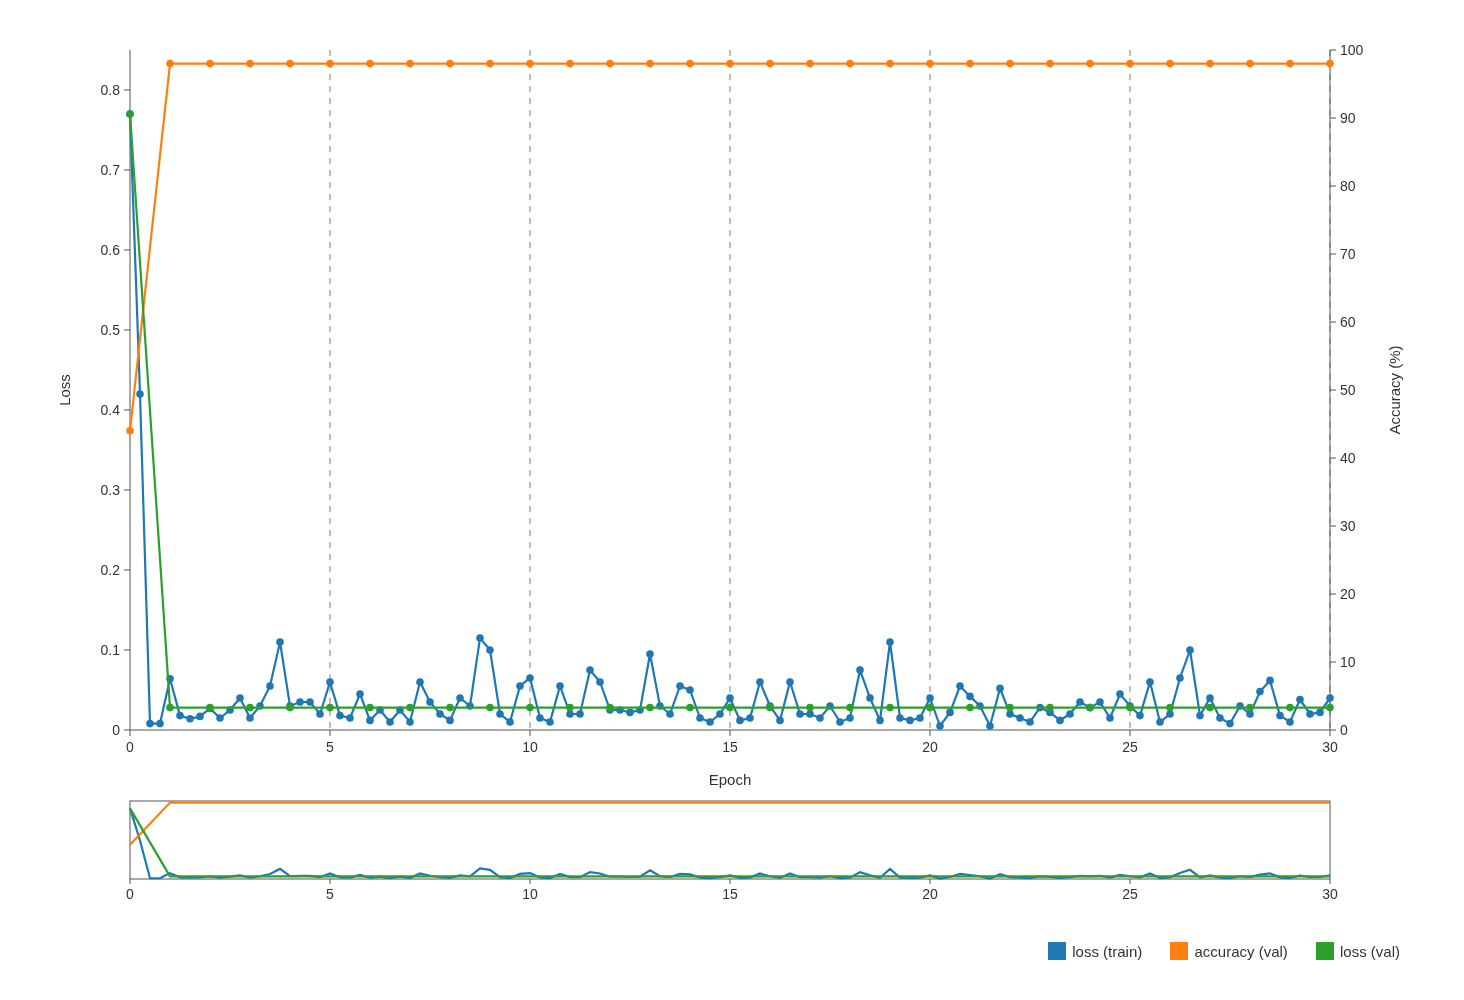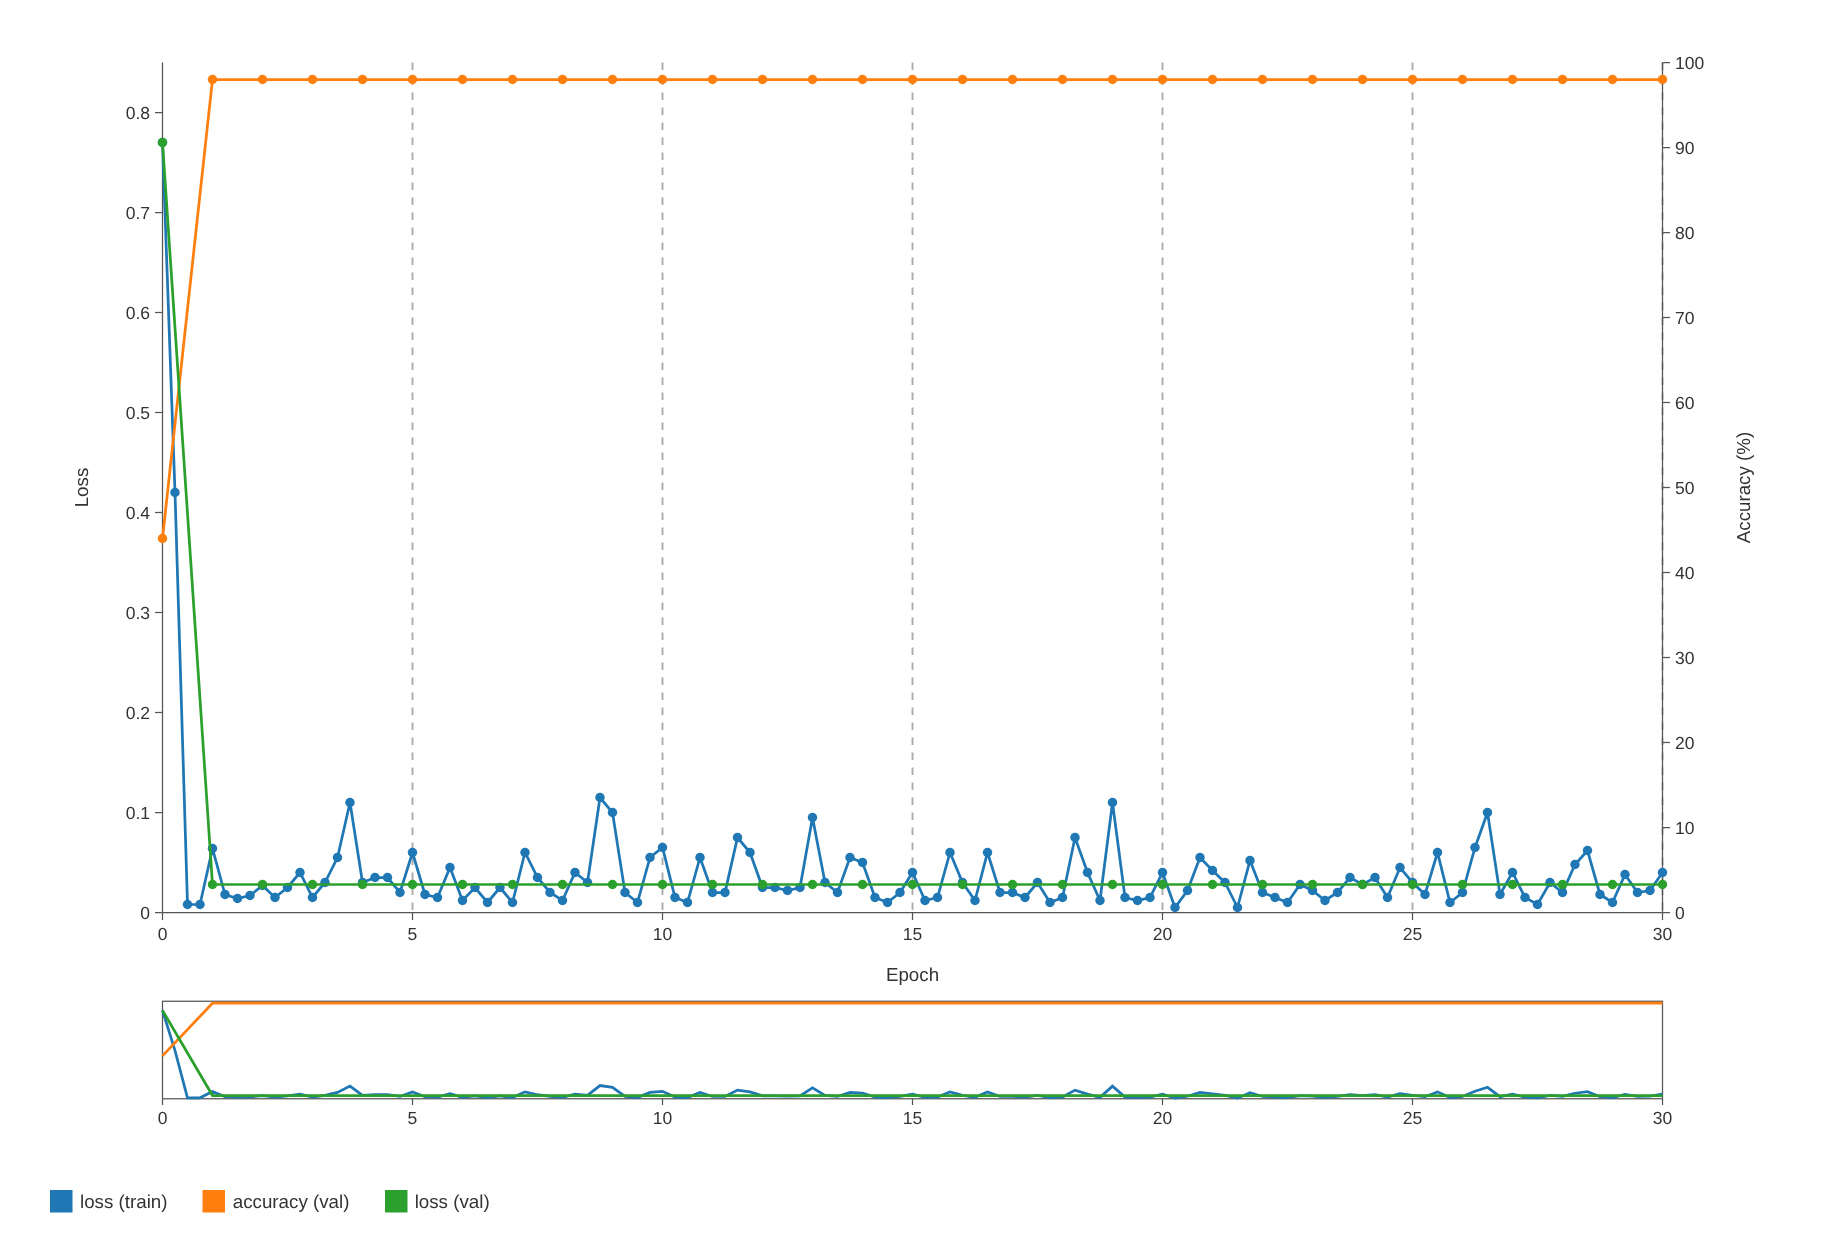--- a/index.html
+++ b/index.html
@@ -17,21 +17,21 @@
     box-sizing: border-box;
     padding: 30px 40px 30px 40px;
   }
   svg { display: block; }
   .axis-line { stroke: #555; stroke-width: 1; fill: none; }
   .grid-line { stroke: #aaa; stroke-width: 1.5; stroke-dasharray: 6 6; }
   .tick-text { font-size: 14px; fill: #333; }
   .axis-label { font-size: 15px; fill: #333; }
   .series-line { fill: none; stroke-width: 2.2; }
   .series-pt { stroke-width: 0; }
-  .legend { text-align: left; margin-top: 36px; font-size: 15px; }
+  .legend { text-align: right; margin-top: 26px; font-size: 15px; }
   .legend-item { margin-right: 24px; display: inline-flex; align-items: center; }
   .swatch { width: 18px; height: 18px; display: inline-block; margin-right: 6px; }
 </style>
 </head>
 <body>
 <div class="wrap">
 
 <svg id="main-chart" width="1384" height="760" viewBox="0 0 1384 760">
   <g id="main-plot" transform="translate(90,20)">
 

